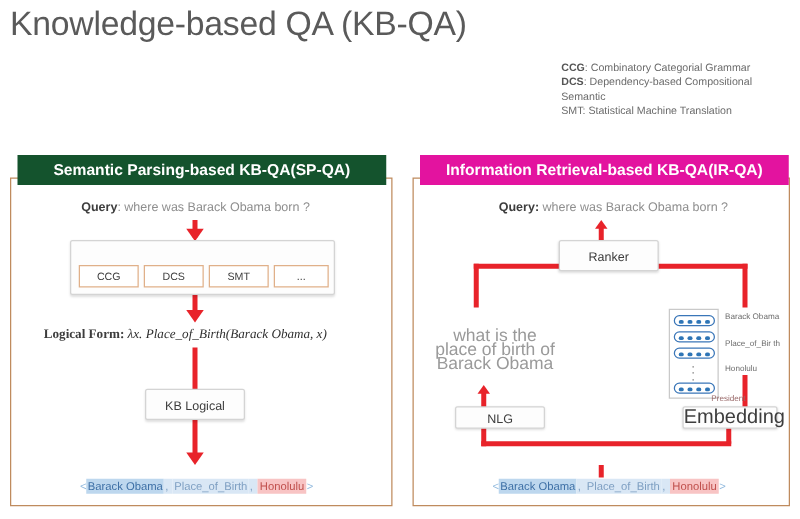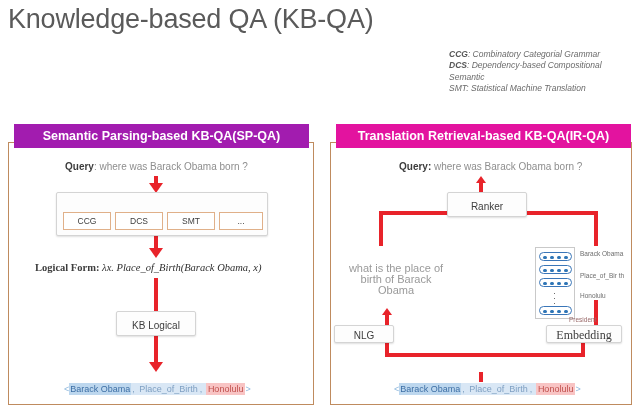--- a/index.html
+++ b/index.html
@@ -16,21 +16,21 @@
   
   .slide-title{
     position:absolute;left:8px;top:4px;
     font-size:27px;font-weight:400;color:#5a5a5a;
     letter-spacing:-0.2px;white-space:nowrap;
   }
 
   
   .legend{
     position:absolute;left:449px;top:49px;width:190px;
-    font-size:8.5px;line-height:11.3px;color:#6b6b6b;font-style:italic;
+    font-size:8.5px;line-height:11.3px;color:#6b6b6b;
   }
   .legend div{white-space:normal;}
   .legend b{font-weight:bold;color:#555;}
 
   
   .panel{
     position:absolute;
     border:1px solid #bf8b5e;
     background:#ffffff;
     box-sizing:border-box;
@@ -39,21 +39,21 @@
   .panel-right{left:330px;top:142px;width:302px;height:263px;}
 
   .panel-header{
     position:absolute;
     height:24px;line-height:24px;
     text-align:center;
     color:#ffffff;font-weight:bold;font-size:12.5px;
     box-sizing:border-box;
     white-space:nowrap;
   }
-  .hdr-left{left:14px;top:124px;width:295px;background:#a21caf;}
+  .hdr-left{left:14px;top:124px;width:295px;background:#14532d;}
   .hdr-right{left:336px;top:124px;width:295px;background:#e3139f;}
 
   
   .query{
     position:absolute;font-size:10px;color:#8e8e8e;white-space:nowrap;
   }
   .query b{color:#3d3d3d;font-weight:bold;}
 
   .logicalform{
     position:absolute;font-size:10px;white-space:nowrap;color:#3d3d3d;
@@ -81,23 +81,23 @@
   .sp-cell{
     position:absolute;top:19px;height:18px;
     border:1px solid #e0b089;background:#ffffff;
     box-sizing:border-box;
     font-size:8.5px;color:#3d3d3d;
     line-height:16px;text-align:center;
   }
 
   #kb-lookup{left:116px;top:311px;width:80px;height:25px;line-height:23px;}
   #ranker{left:447px;top:192px;width:80px;height:25px;line-height:23px;}
-  #nlg{left:334px;top:325px;width:60px;height:18px;line-height:16px;}
+  #nlg{left:364px;top:325px;width:72px;height:18px;line-height:16px;}
   #embedding{left:546px;top:325px;width:76px;height:18px;line-height:16px;}
-  #embedding .box-label{font-size:12px;font-family:Liberation Serif, serif;}
+  #embedding .box-label{font-size:16px;}
 
   
   .vline{position:absolute;background:#e8232a;width:4px;z-index:2;}
   .hline{position:absolute;background:#e8232a;height:4px;z-index:2;}
   .arrowhead-down{
     position:absolute;width:0;height:0;z-index:3;
     border-left:7px solid transparent;border-right:7px solid transparent;
     border-top:10px solid #e8232a;
   }
   .arrowhead-up{
@@ -111,21 +111,21 @@
     position:absolute;font-size:9px;white-space:nowrap;z-index:6;
   }
   .triple .brk{color:#8fb8dd;}
   .triple .ent{background:#bdd7ee;color:#3d6fa5;padding:1px 1px;}
   .triple .rel{background:#d9e7f5;color:#7e9fc2;padding:1px 1px;}
   .triple .ans{background:#f8c4c4;color:#c0504d;padding:1px 2px;}
 
   
   .paraphrase{
     position:absolute;left:344px;top:263px;width:104px;
-    font-size:11px;line-height:11px;color:#9a9a9a;text-align:center;
+    font-size:14px;line-height:11px;color:#9a9a9a;text-align:center;
   }
 
   
   #vecstack{
     position:absolute;left:535px;top:247px;width:40px;height:72px;
     border:1px solid #c9c9c9;background:#ffffff;box-sizing:border-box;z-index:4;
   }
   .vecpill{
     position:absolute;left:3px;width:33px;height:9px;
     border:1px solid #3a76b8;border-radius:5px;background:#ffffff;
@@ -188,21 +188,21 @@
 
   <div class="box" id="kb-lookup">
     <span class="box-label">KB Logical</span>
   </div>
 
   <div class="triple" style="left:64px;top:384px;">
     <span class="brk">&lt;</span><span class="ent">Barack Obama</span><span class="rel">, </span><span class="rel">Place_of_Birth</span><span class="rel">, </span><span class="ans">Honolulu</span><span class="brk">&gt;</span>
   </div>
 
   <div class="panel panel-right"></div>
-  <div class="panel-header hdr-right">Translation Retrieval-based KB-QA(IR-QA)</div>
+  <div class="panel-header hdr-right">Information Retrieval-based KB-QA(IR-QA)</div>
 
   <div class="query" style="left:399px;top:161px;">
     <b>Query:</b><span> where was Barack Obama born ?</span>
   </div>
 
   <div class="vline" style="left:479px;top:180px;height:13px;"></div>
   <div class="arrowhead-up" style="left:476px;top:176px;"></div>
 
   <div class="box" id="ranker">
     <span class="box-label">Ranker</span>

